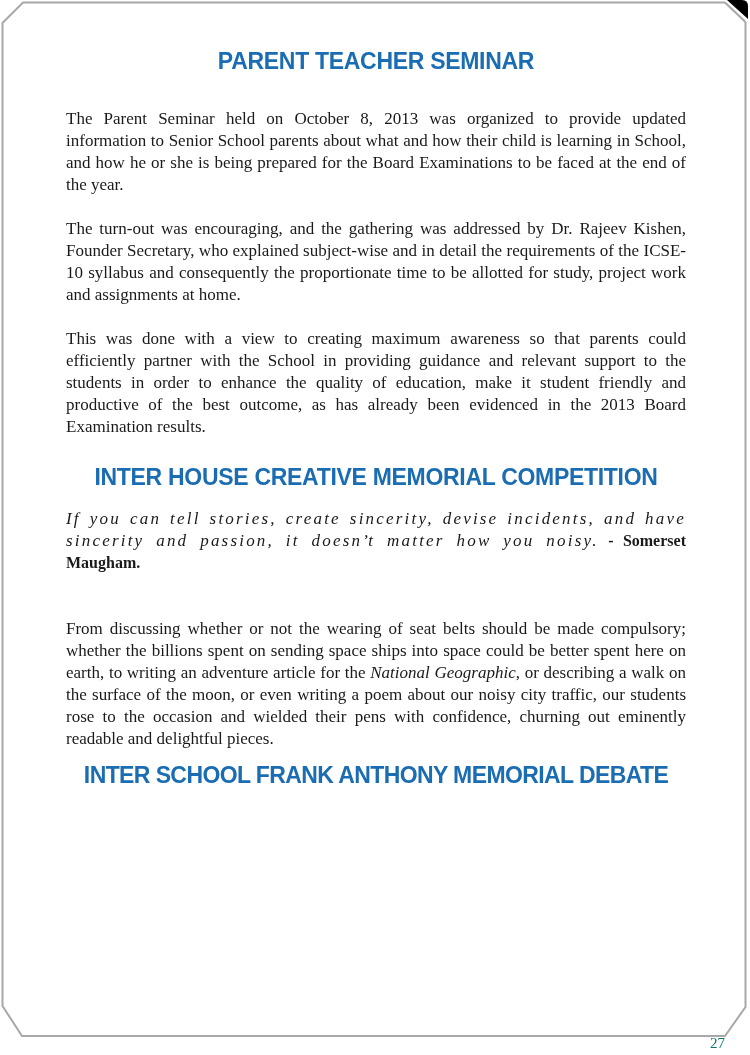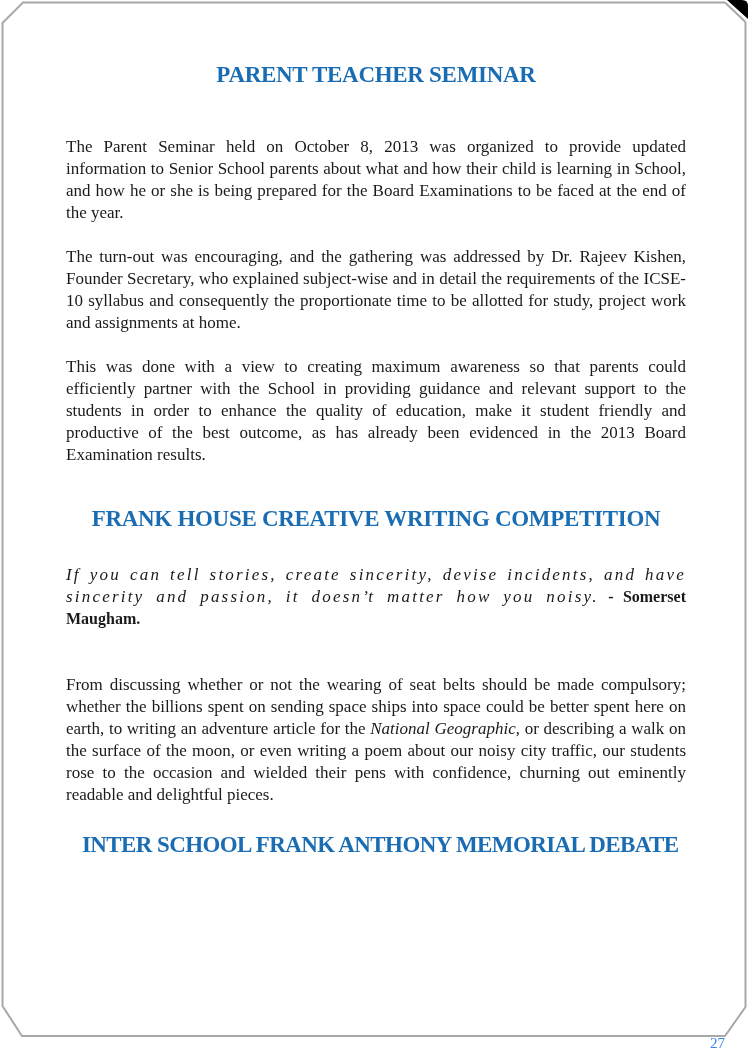--- a/index.html
+++ b/index.html
@@ -4,36 +4,36 @@
   <style>
     html, body { margin: 0; padding: 0; background: #ffffff; }
     body { width: 750px; height: 1055px; position: relative; overflow: hidden; }
     .frame { position: absolute; left: 0; top: 0; width: 750px; height: 1055px; }
     .content {
       position: absolute; left: 66px; top: 44px; width: 620px;
       font-family: "Liberation Serif", "DejaVu Serif", serif;
       color: #1a1a1a;
     }
     .h {
-      font-family: Liberation Serif, serif;
-      font-weight: bold; color: #1b6db3; margin: 16px;
+      font-family: Liberation Sans, sans-serif;
+      font-weight: bold; color: #1b6db3; margin: 2px;
       letter-spacing: -0.3px;
     }
     .h1 { font-size: 23px; text-align: center; line-height: 30px; height: 30px; }
     .h2 { font-size: 23px; text-align: center; line-height: 30px; height: 30px; }
     .h3 { font-size: 23px; text-align: center; line-height: 30px; height: 30px; letter-spacing: -0.6px; white-space: nowrap; }
     p { margin: 0; font-size: 17px; line-height: 22px; text-align: justify; }
     .gap { height: 22px; }
     .quote { font-style: italic; letter-spacing: 2.2px; }
     .attrib { font-style: normal; font-weight: bold; letter-spacing: 0; font-size: 16px; }
     .small p { font-size: 15.5px; line-height: 20px; text-align: left; }
     .pagenum {
       position: absolute; left: 710px; top: 1035px;
       font-family: "Liberation Serif", "DejaVu Serif", serif;
-      font-size: 15px; color: #3b82f6;
+      font-size: 15px; color: #0f766e;
     }
   </style>
 </head>
 <body>
 
 <svg class="frame" width="750" height="1055" viewBox="0 0 750 1055">
   <polyline points="725,2.5 23,2.5 2.5,23 2.5,1006 22,1036 725,1036 745.5,1007 745.5,22" fill="none" stroke="#a8a8a8" stroke-width="2"></polyline>
   <line x1="725" y1="2.5" x2="745.5" y2="22" stroke="#a8a8a8" stroke-width="2"></line>
   <path d="M727,0 L742,0 Q748,0 748,6 L748,19 Z" fill="#000"></path>
 </svg>
@@ -47,21 +47,21 @@
     <p>The Parent Seminar held on October 8, 2013 was organized to provide updated information to Senior School parents about what and how their child is learning in School, and how he or she is being prepared for the Board Examinations to be faced at the end of the year.</p>
     <div class="gap"></div>
     <p>The turn-out was encouraging, and the gathering was addressed by Dr. Rajeev Kishen, Founder Secretary, who explained subject-wise and in detail the requirements of the ICSE-10 syllabus and consequently the proportionate time to be allotted for study, project work and assignments at home.</p>
     <div class="gap"></div>
     <p>This was done with a view to creating maximum awareness so that parents could efficiently partner with the School in providing guidance and relevant support to the students in order to enhance the quality of education, make it student friendly and productive of the best outcome, as has already been evidenced in the 2013 Board Examination results.</p>
   </section>
 
   <div style="height:22px"></div>
 
   <section>
-    <h2 class="h h2">FRANK HOUSE CREATIVE WRITING COMPETITION</h2>
+    <h2 class="h h2">INTER HOUSE CREATIVE MEMORIAL COMPETITION</h2>
     <div style="height:14px"></div>
     <p><span class="quote">If you can tell stories, create sincerity, devise incidents, and have sincerity and passion,</span><span class="quote tail"> it doesn’t matter how you noisy.</span><span class="attrib"> - Somerset Maugham.</span></p>
     <div class="gap"></div>
     <div class="gap"></div>
     <p><span>From discussing whether or not the wearing of seat belts should be made compulsory; whether the billions spent on sending space ships into space could be better spent here on earth, to writing an adventure article for the </span><i>National Geographic</i><span>, or describing a walk on the surface of the moon, or even writing a poem about our noisy city traffic, our students rose to the occasion and wielded their pens with confidence, churning out eminently readable and delightful pieces.</span></p>
   </section>
 
   <div style="height:8px"></div>
 
   <section class="small">

